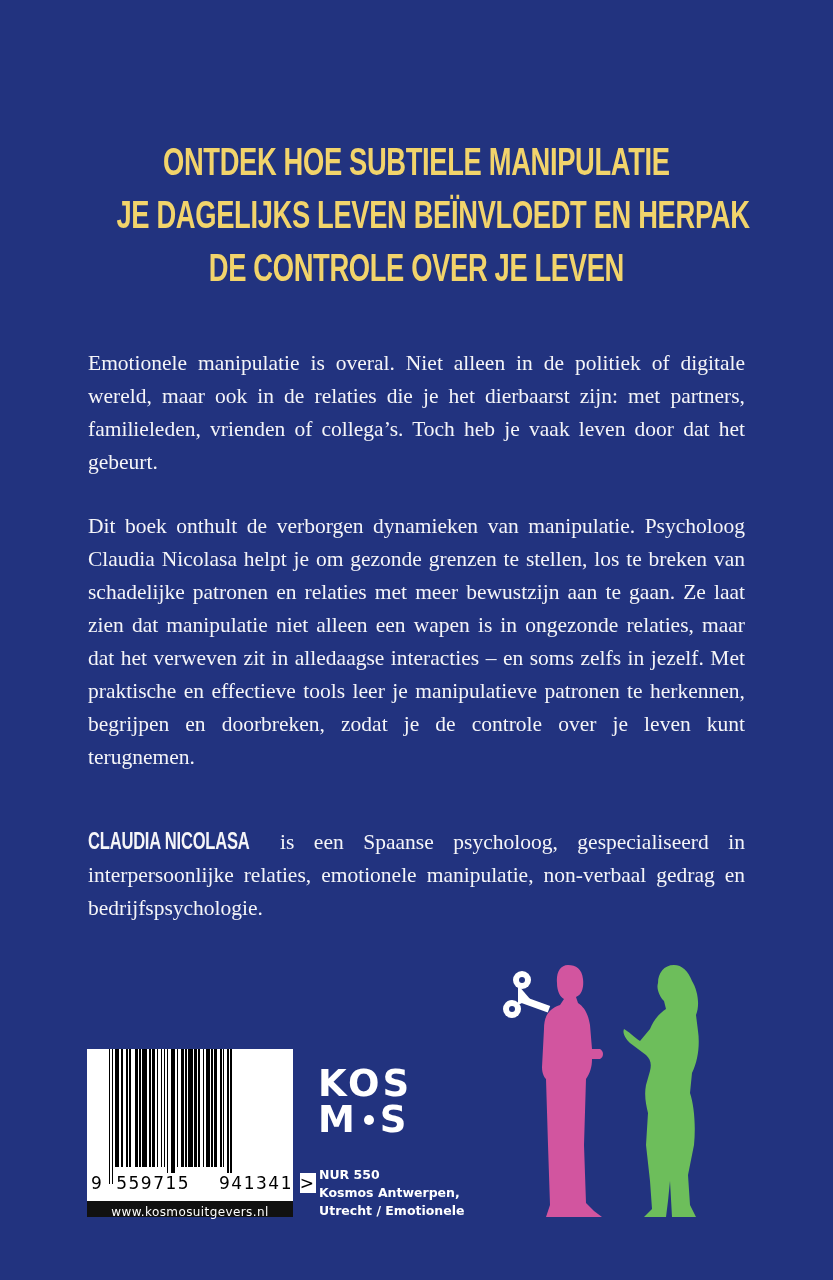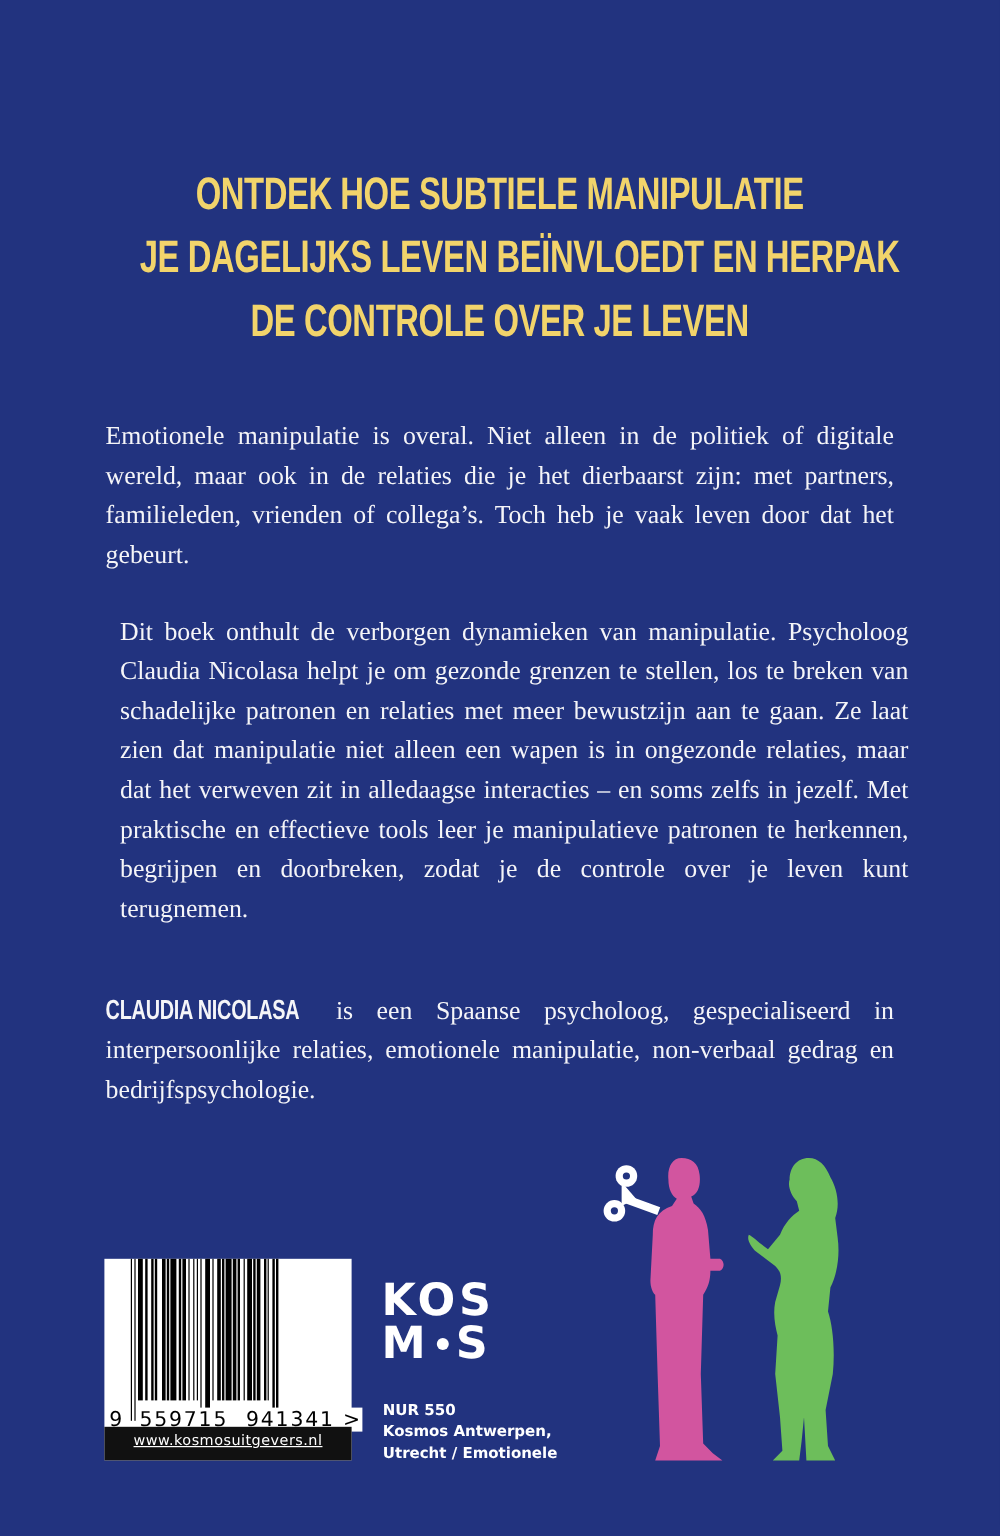--- a/index.html
+++ b/index.html
@@ -27,21 +27,21 @@
   .body-text {
     position: absolute;
     left: 88px; width: 657px;
     font-family: "Liberation Serif", serif;
     font-size: 21.5px;
     line-height: 33px;
     text-align: justify;
     color: #f5f5f8;
   }
   .p1 { top: 347px; }
-  .p2 { top: 510px; margin-left: 12px; }
+  .p2 { top: 510px; }
   .p3 { top: 825px; }
   .author-name {
     font-family: "Liberation Sans", sans-serif;
     font-weight: bold;
     font-size: 23px;
     display: inline-block;
     transform: scaleX(0.72);
     transform-origin: 0 50%;
     margin-right: -52px;
     letter-spacing: -0.3px;
@@ -70,29 +70,28 @@
     font-size: 17px;
     color: #000;
     letter-spacing: 1.5px;
     background: transparent;
     white-space: nowrap;
   }
   .barcode-digits span { background: #fff; }
   .url-strip {
     position: absolute;
     left: 0; bottom: 0;
-    width: 206px; height: 28px;
+    width: 206px; height: 16px;
     background: #111;
     color: #fff;
     font-family: "DejaVu Sans", sans-serif;
     font-size: 12px;
     line-height: 22px;
     text-align: center;
     letter-spacing: 0.4px;
-    text-decoration: underline;
   }
   .logo {
     position: absolute;
     left: 318px; top: 1066px;
     font-family: "DejaVu Sans", sans-serif;
     font-weight: bold;
     font-size: 37px;
     line-height: 36px;
     letter-spacing: 3px;
     color: #fff;
@@ -195,21 +194,21 @@
       <div class="gap" style="width: 1.45px;"></div>
       <div class="bar" style="width: 1.45px;"></div>
       <div class="gap" style="width: 2.9px;"></div>
       <div class="bar long" style="width: 1.45px;"></div>
       <div class="gap" style="width: 1.45px;"></div>
       <div class="bar long" style="width: 1.45px;"></div>
     </div>
   <div class="barcode-digits">
     <span>9</span>
     <span style="margin-left:6px">559715</span>
-    <span style="margin-left:8px">941341</span>
+    <span style="margin-left:22px">941341</span>
     <span>&gt;</span>
   </div>
   <div class="url-strip">www.kosmosuitgevers.nl</div>
 </div>
 
 <div class="logo">
   <div class="row">
       <span>KOS</span>
     </div>
   <div class="row">

